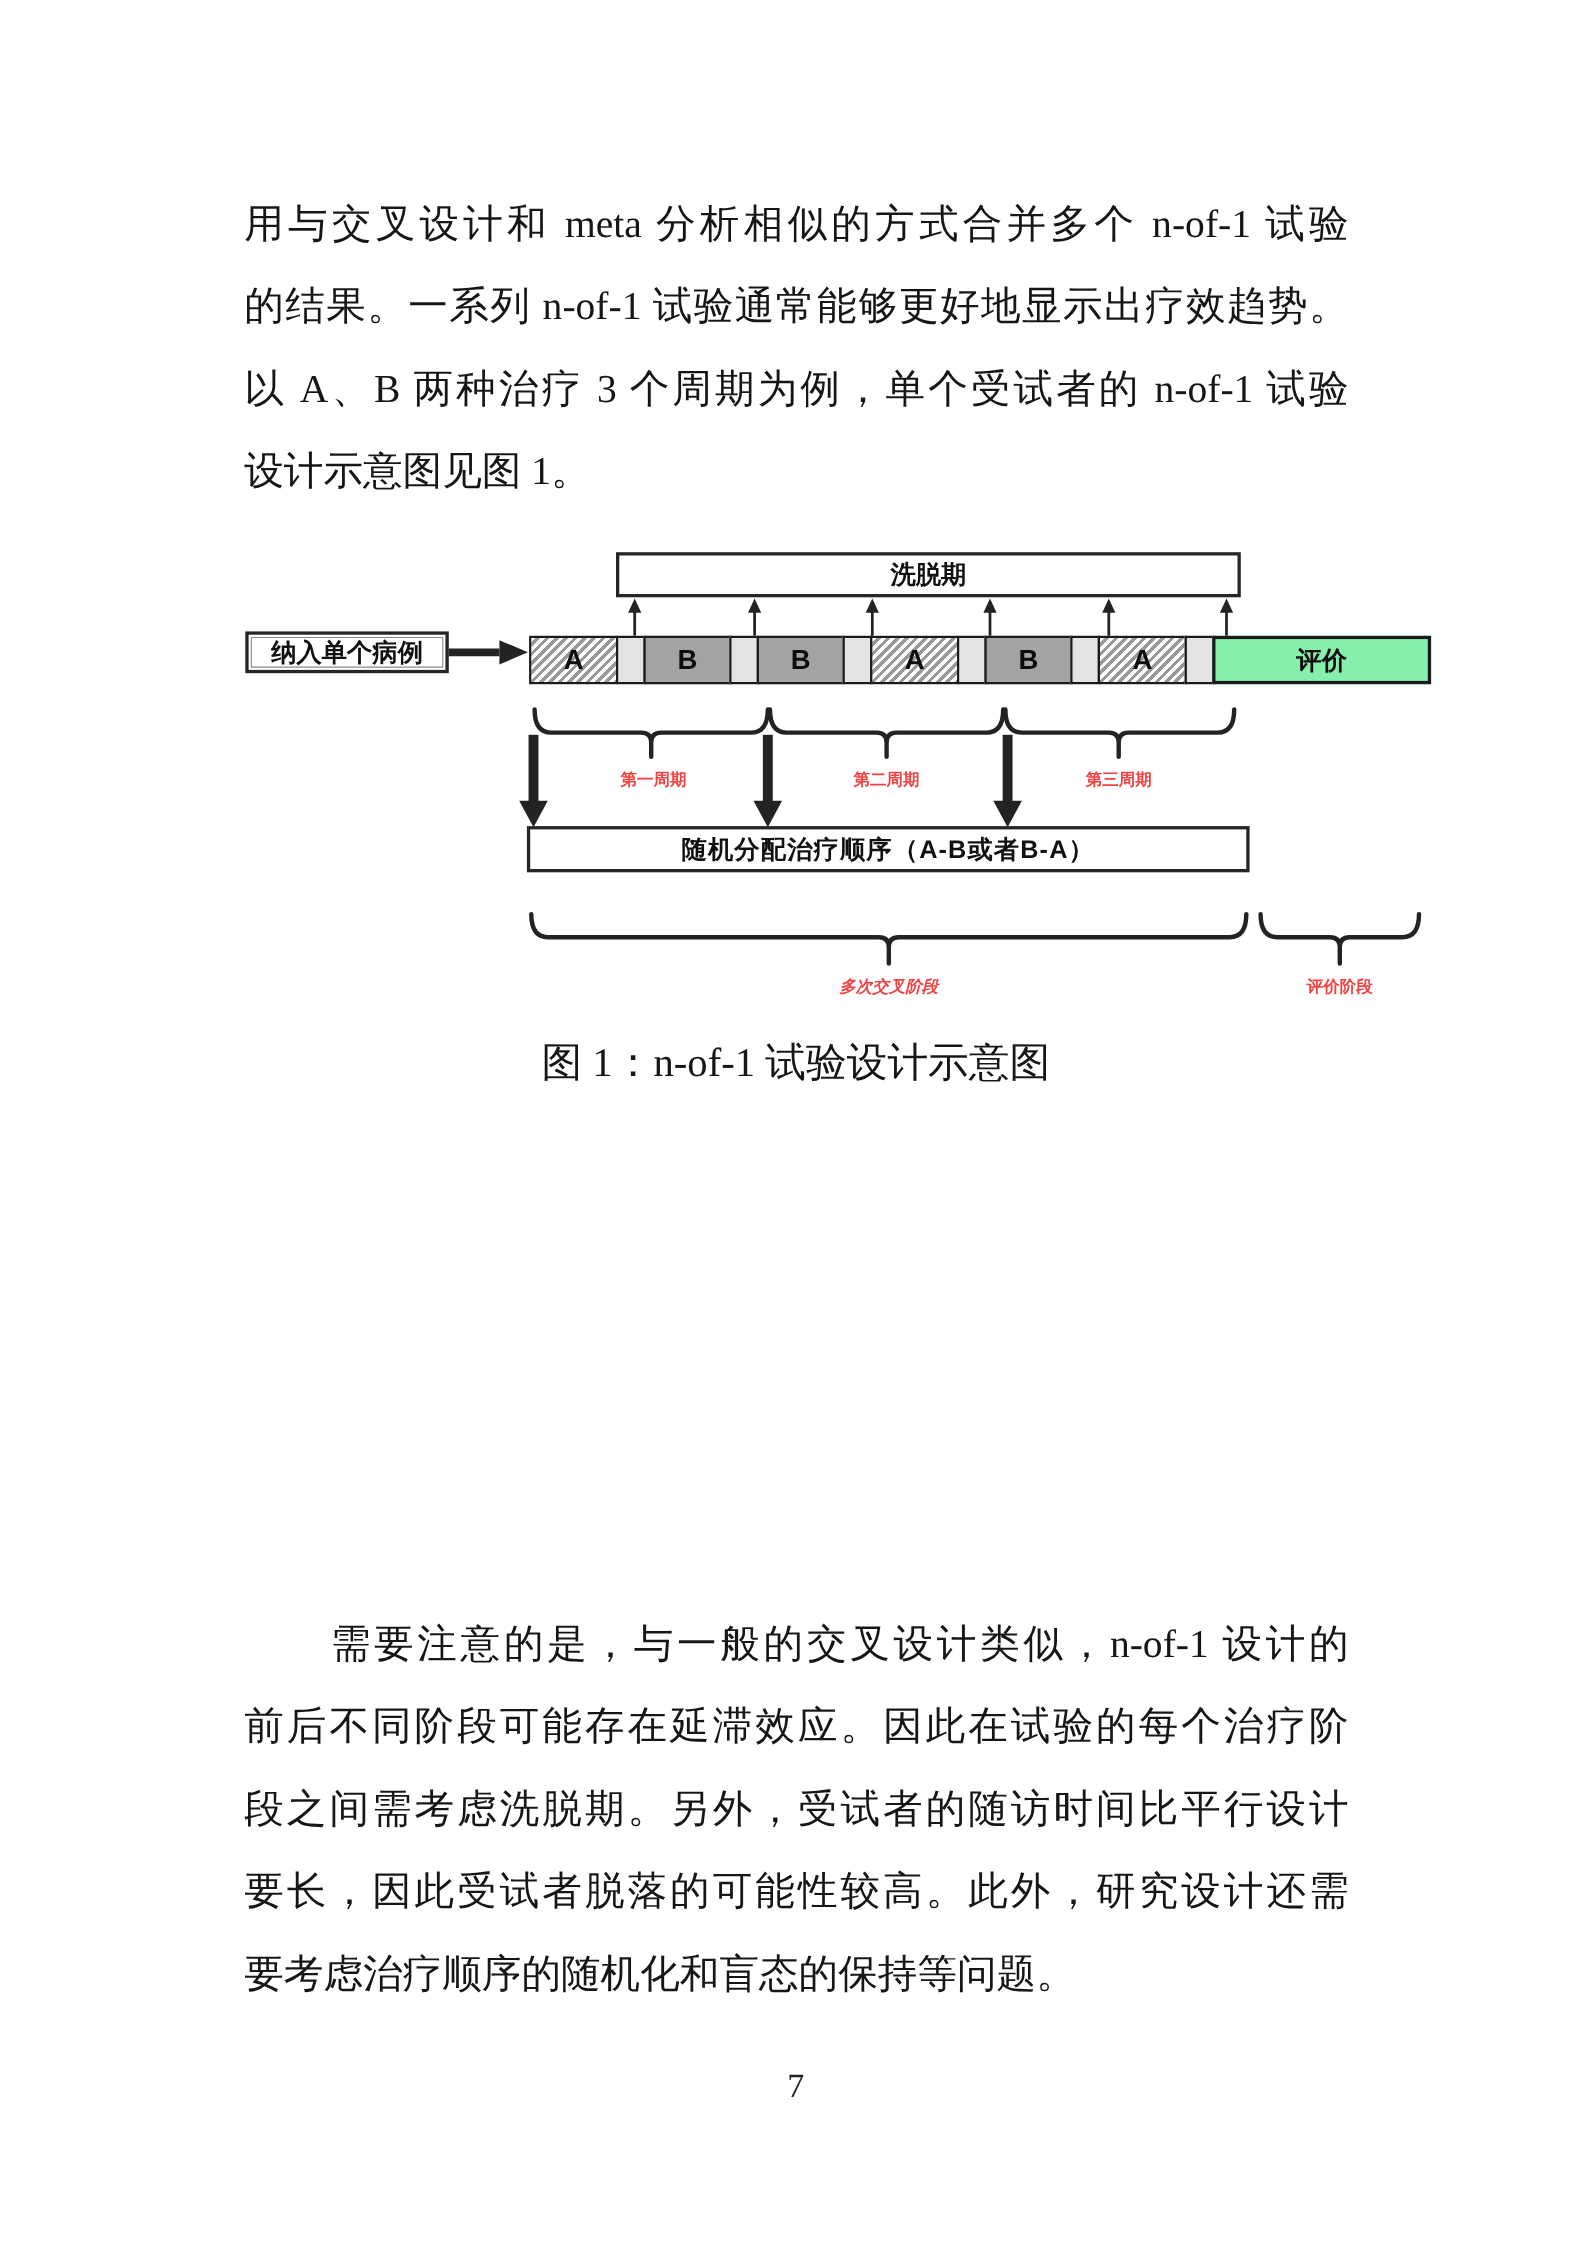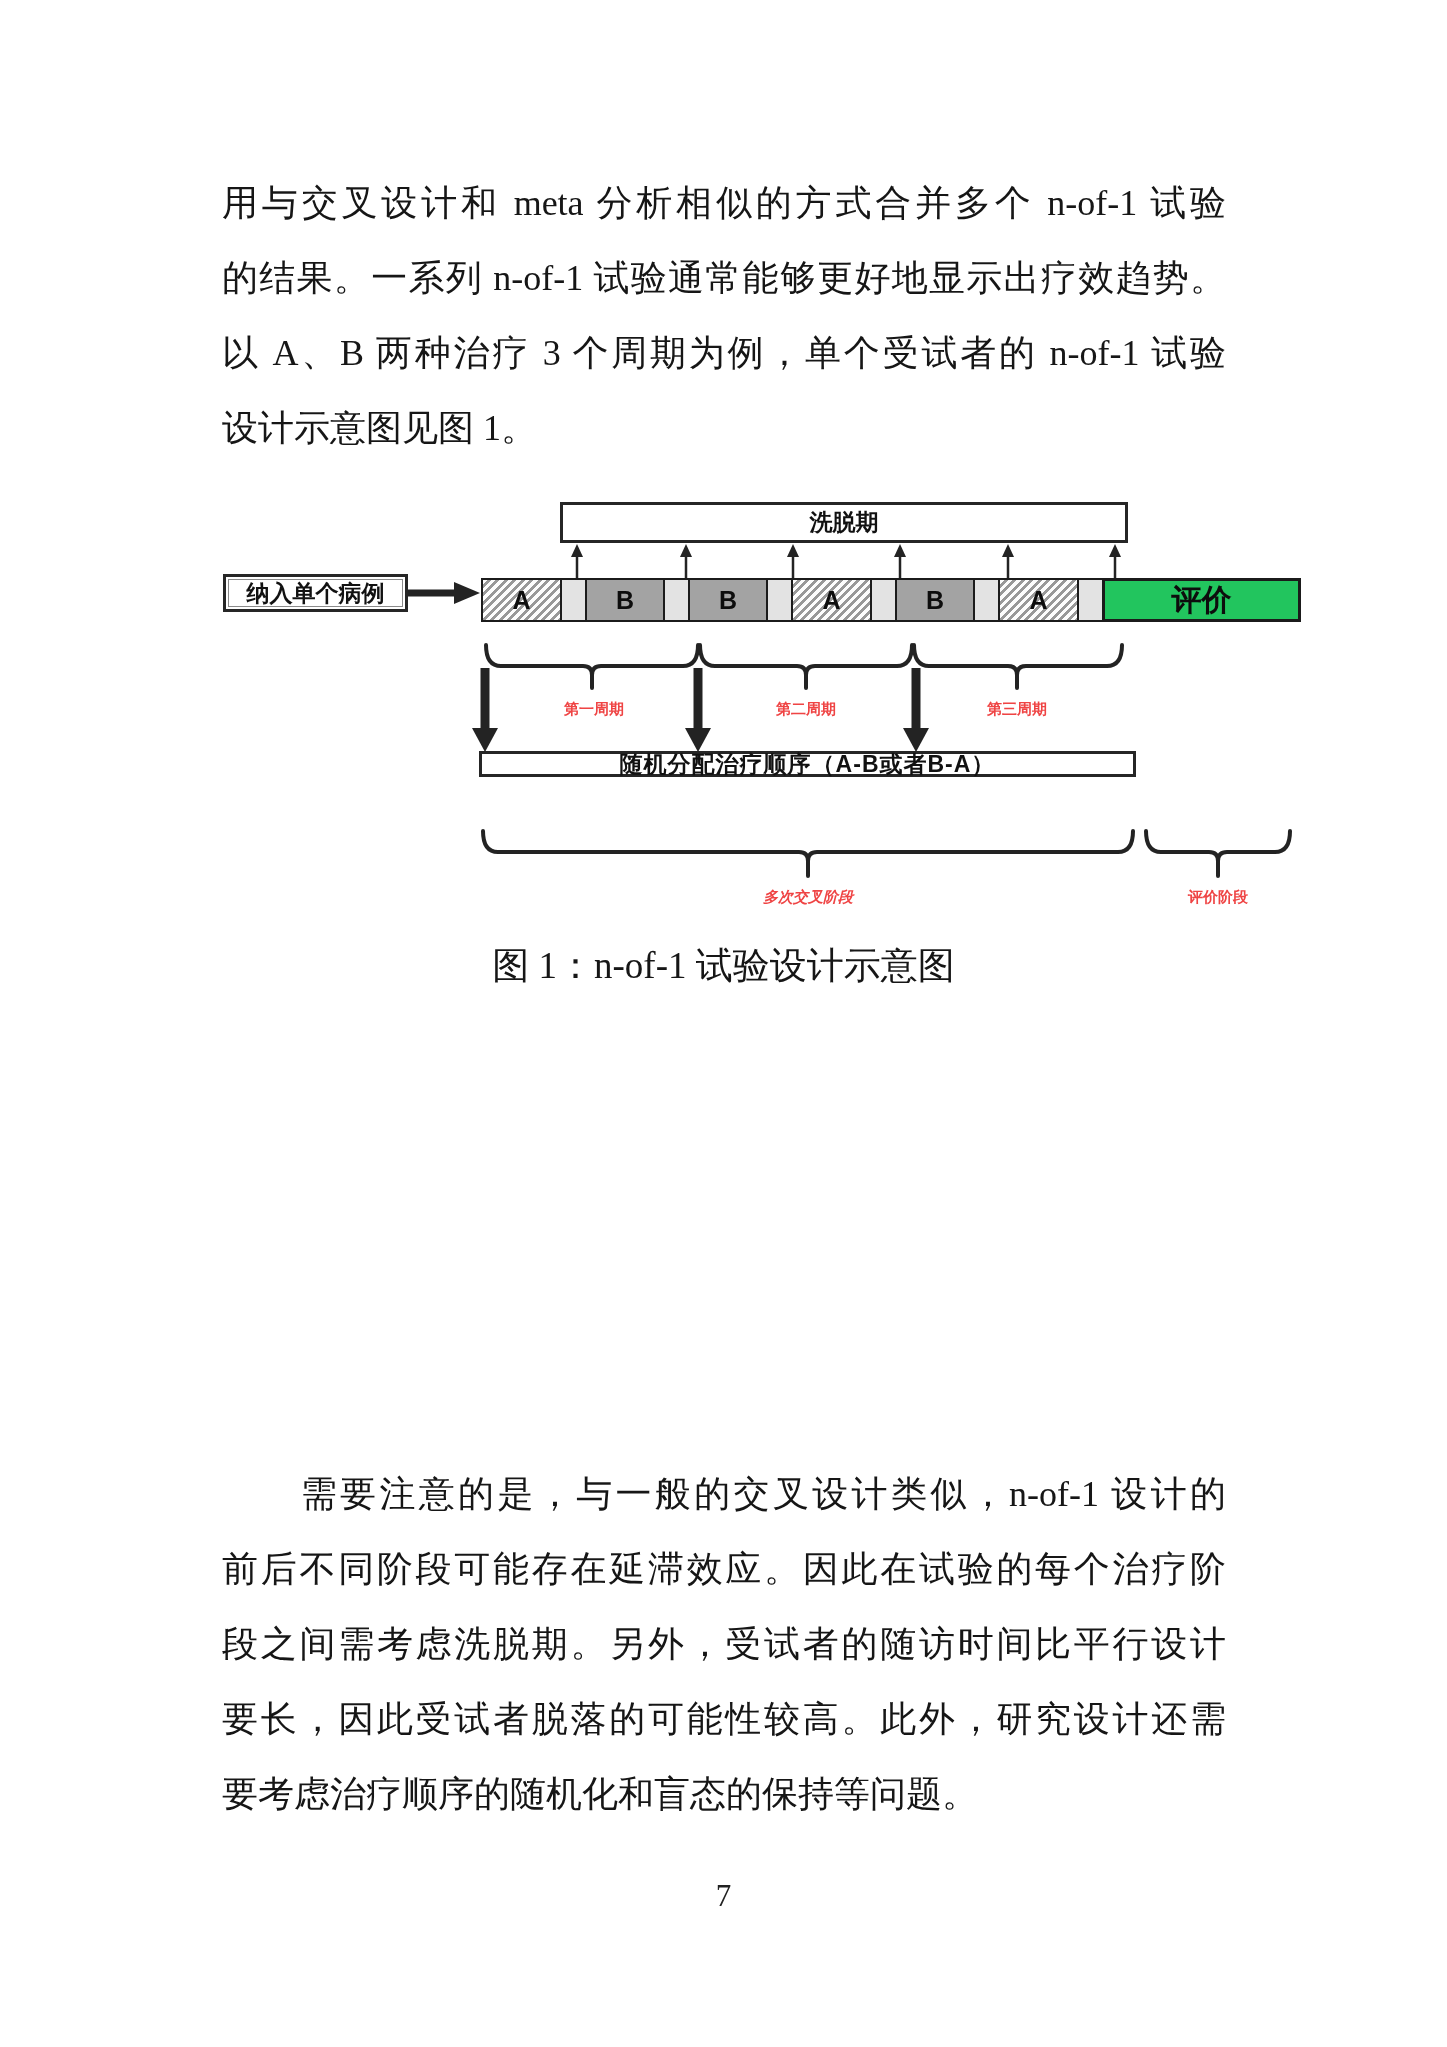--- a/index.html
+++ b/index.html
@@ -17,32 +17,32 @@
   #connectors{position:absolute;left:0;top:0;pointer-events:none;}
   .fig-box{
     position:absolute;box-sizing:border-box;border:3px solid #262626;background:#fff;
     display:flex;align-items:center;justify-content:center;
     font-family:"Liberation Sans","DejaVu Sans",sans-serif;font-weight:700;font-size:23px;color:#111;
     white-space:nowrap;
   }
   #washout-box{left:560px;top:502px;width:568px;height:41px;}
   #enroll-box{left:223px;top:574px;width:185px;height:38px;
     box-shadow:inset 0 0 0 2px #fff, inset 0 0 0 3px #8a8a8a;}
-  #rand-box{left:479px;top:751px;width:657px;height:26px;letter-spacing:1px;}
+  #rand-box{left:479px;top:751px;width:657px;height:42px;letter-spacing:1px;}
   #sequence-bar{position:absolute;left:481px;top:578px;width:820px;height:44px;display:flex;}
   .seg{
     box-sizing:border-box;border:2px solid #1b1b1b;margin-left:-2px;flex:0 0 auto;
     display:flex;align-items:center;justify-content:center;
     font-family:"Liberation Sans","DejaVu Sans",sans-serif;font-weight:700;font-size:25px;color:#0d0d0d;
   }
   .seg:first-child{margin-left:0;}
   .seg-a{width:81px;background:repeating-linear-gradient(135deg,#fdfdfd 0 3px,var(--hatch,#999) 3px 6px);}
   .seg-b{width:80px;background:var(--bfill,#a3a3a3);}
   .seg-w{width:27px;background:var(--wfill,#e3e3e3);}
-  .seg-eval{flex:1 1 auto;background:#22c55e;border-width:3px;font-size:30px;}
+  .seg-eval{flex:1 1 auto;background:#86efac;border-width:3px;font-size:23px;}
   .fig-label{
     position:absolute;transform:translateX(-50%);white-space:nowrap;
     font-family:"Liberation Sans","DejaVu Sans",sans-serif;font-weight:700;font-size:15px;color:#ef4444;
   }
 </style>
 </head>
 <body>
 
 <div class="page">
 

